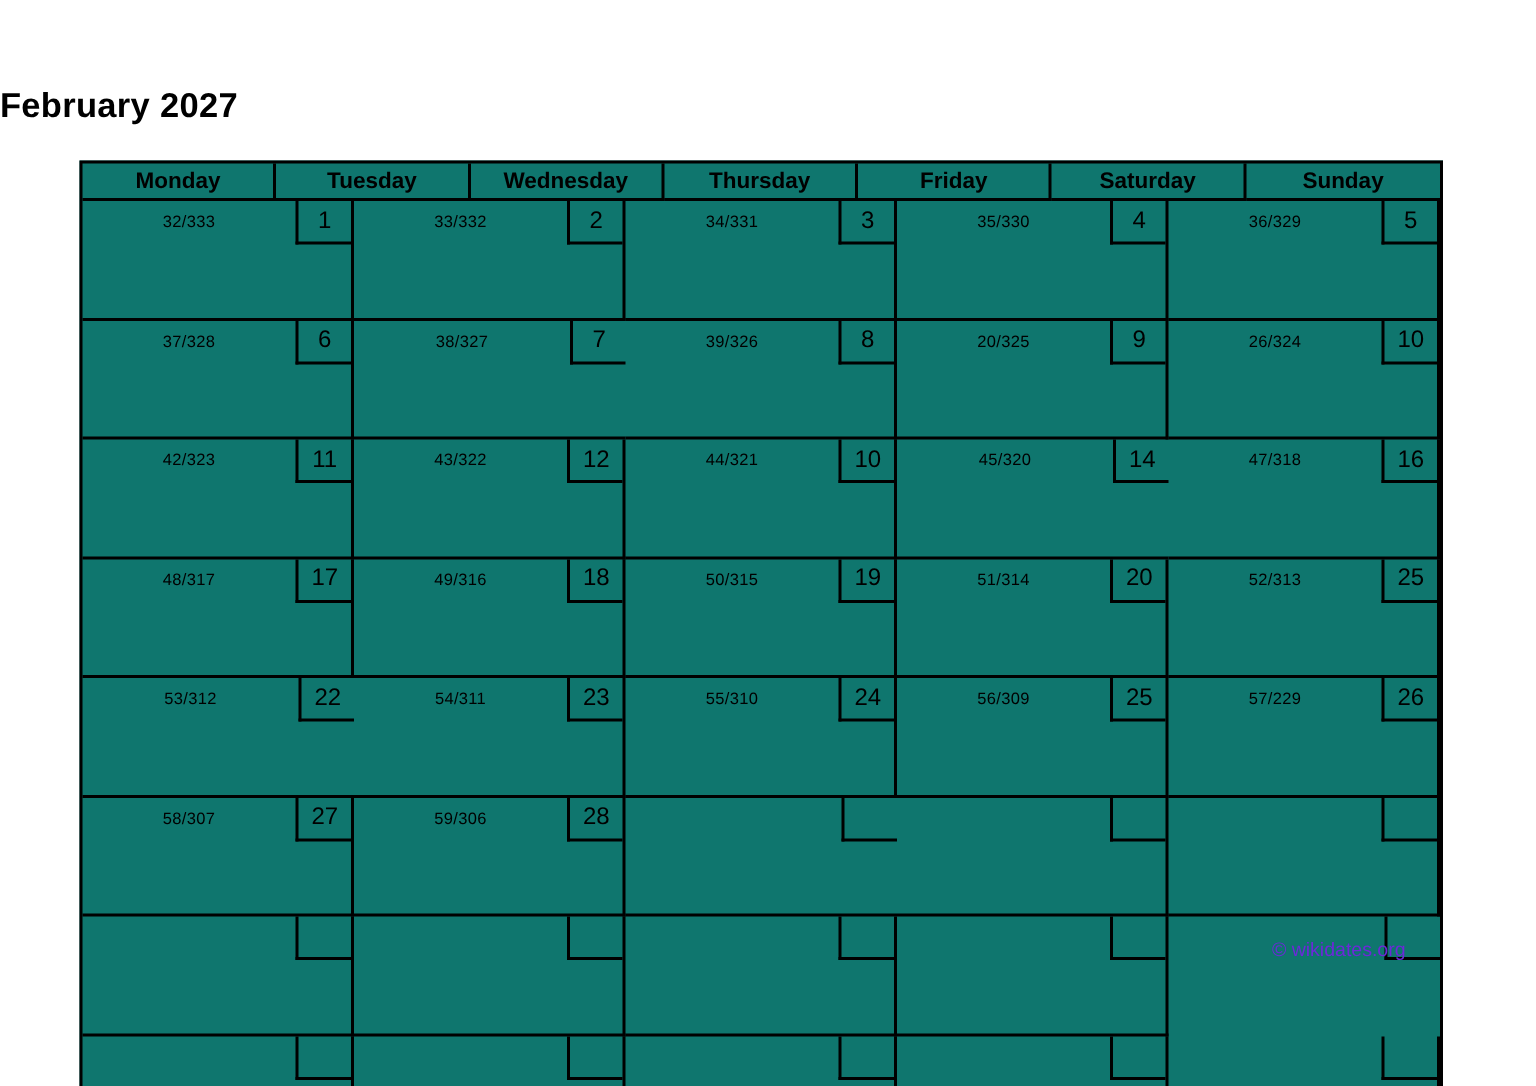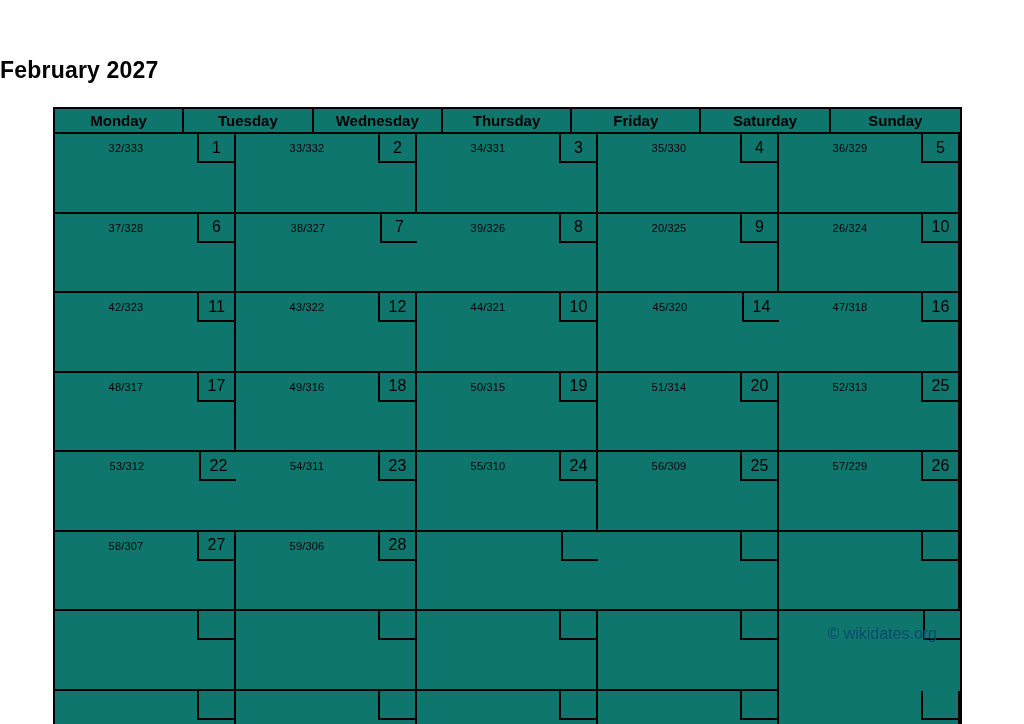--- a/index.html
+++ b/index.html
@@ -63,22 +63,22 @@
     top: 0; right: 0;
     width: 37px; height: 29px;
     border-left: 2px solid #000;
     border-bottom: 2px solid #000;
     display: flex; align-items: center; justify-content: center;
   }
   .daynum { font-size: 16px; }
   .credit {
     position: absolute;
     top: 625px; right: 87px;
-    font-size: 16px;
-    color: #0c4a6e;
+    font-size: 13px;
+    color: #6d28d9;
   }
 </style>
 </head>
 <body>
 
 <div class="page-title">February 2027</div>
 
 <div class="calendar">
   <div class="weekday-row">
     <div class="weekday">Monday</div>

